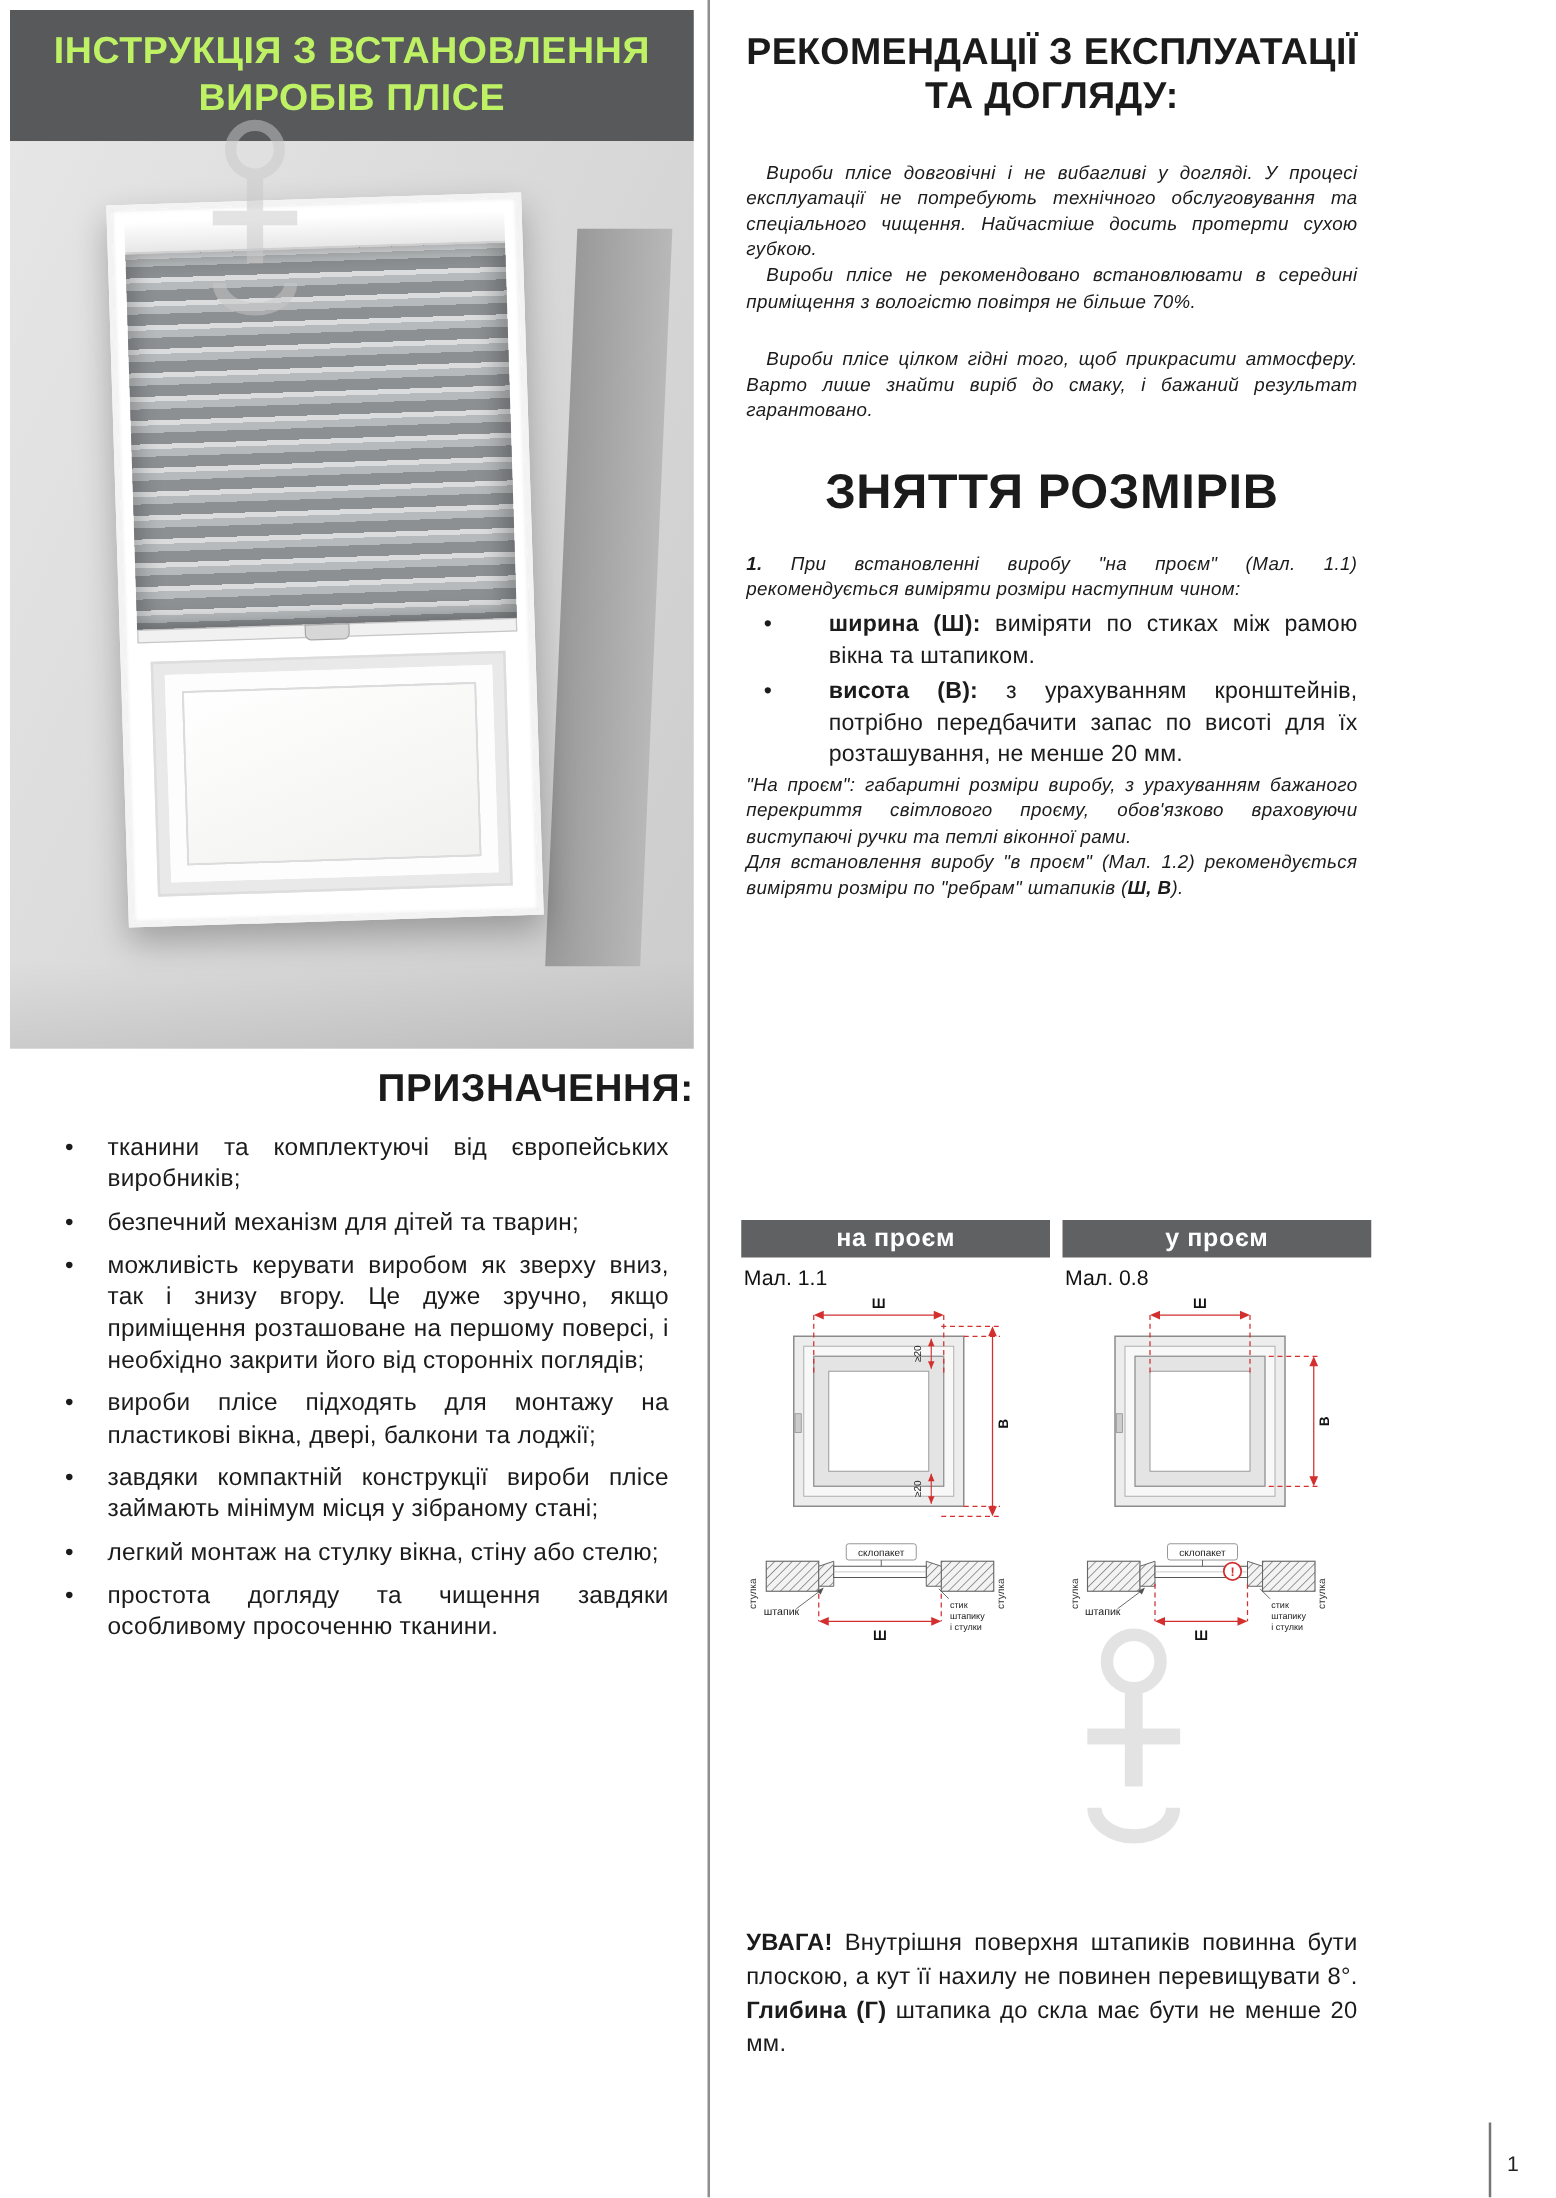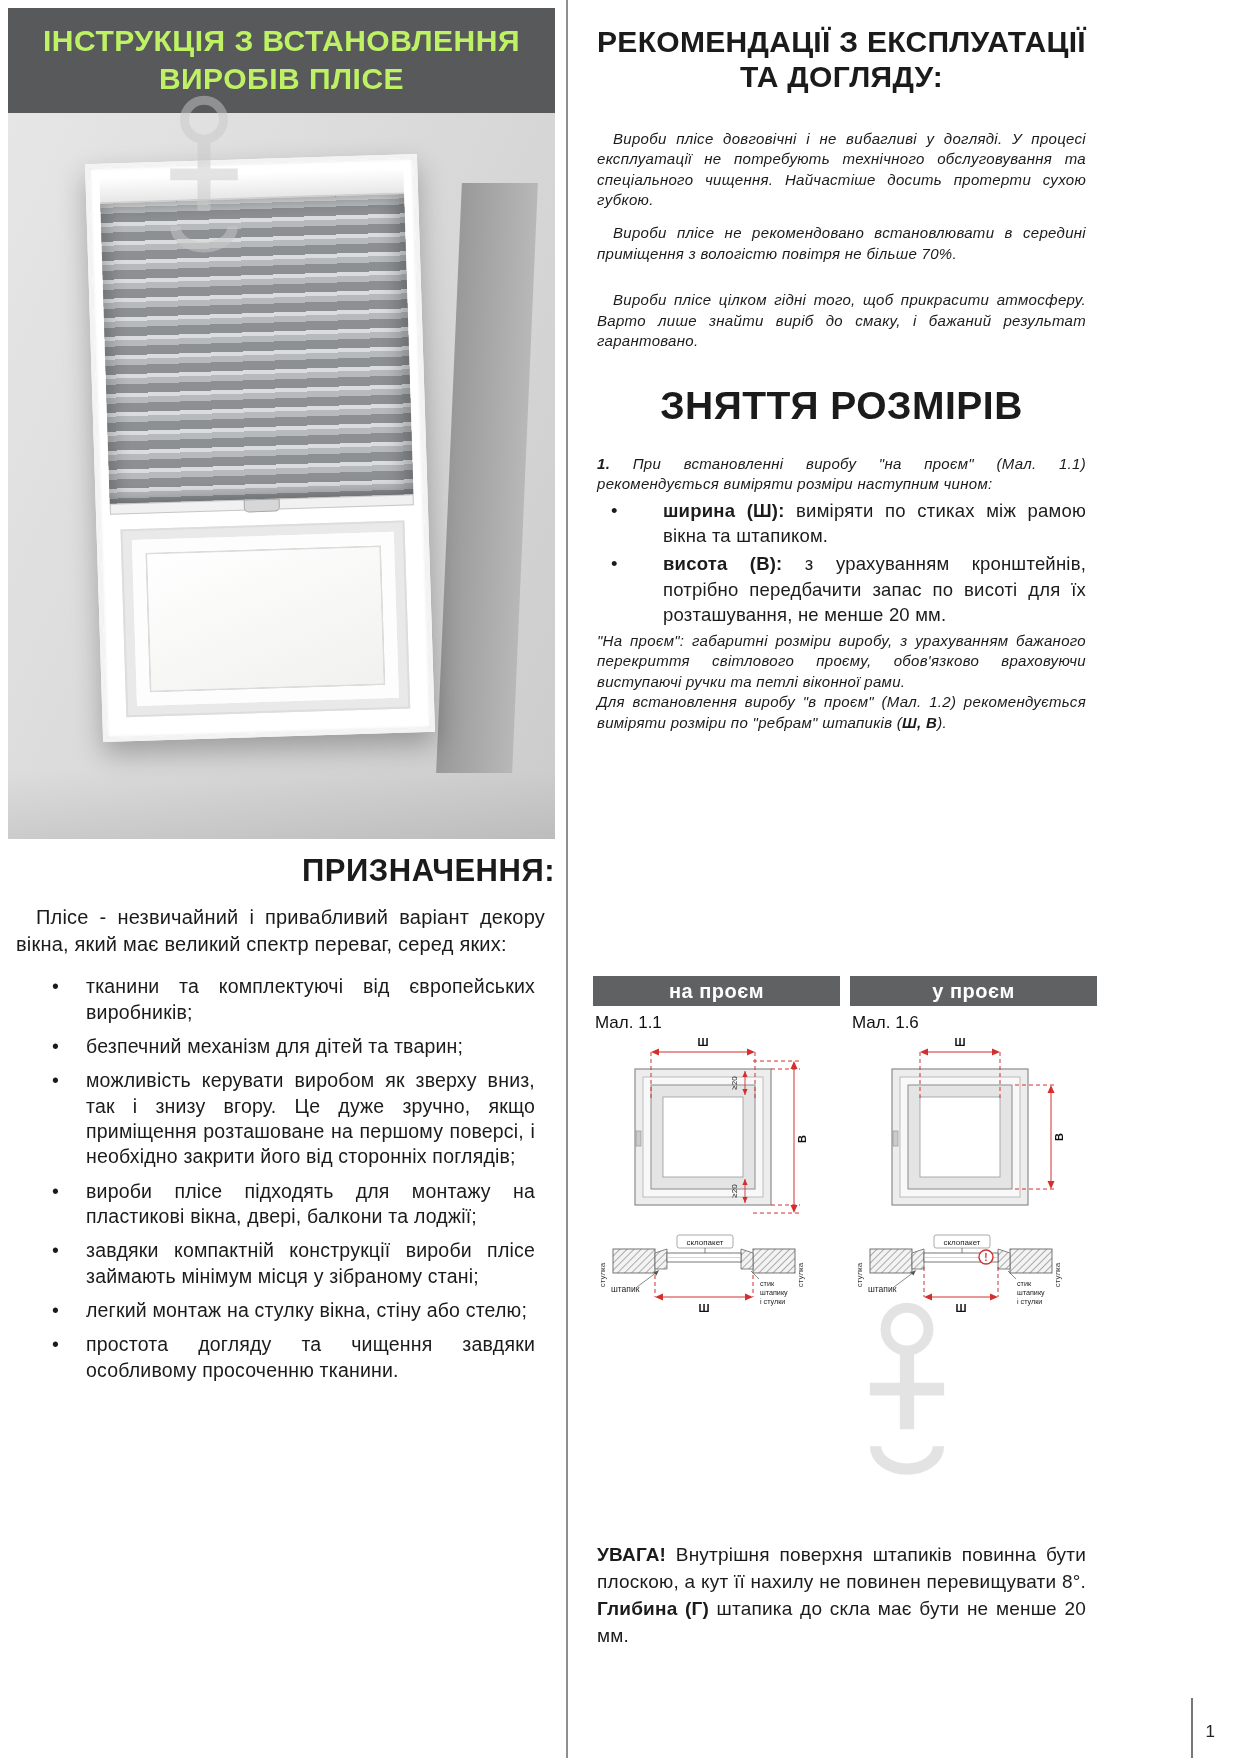--- a/index.html
+++ b/index.html
@@ -36,21 +36,21 @@
   .wm2{left:828px;top:1292px;width:158px;height:200px;z-index:0;}
   .pagenum-line{position:absolute;right:52px;bottom:0;width:2px;height:60px;background:#777;}
   .pagenum{position:absolute;right:30px;bottom:16px;font-size:17px;color:#222;}
 
   
   .right-col{position:absolute;left:597px;top:24px;width:489px;z-index:1;}
   .care-title{text-align:center;font-weight:700;font-size:30px;line-height:1.18;letter-spacing:.3px;}
   .body-p{font-size:15px;line-height:1.37;text-align:justify;letter-spacing:.3px;font-style:italic;}
   .indent{text-indent:16px;}
   .p1{margin-top:34px;}
-  .p2{margin-top:12px;}
+  .p2{margin-top:0;}
   .p3{margin-top:26px;}
   .measure-title{margin-top:32px;text-align:center;font-weight:700;font-size:39px;letter-spacing:.5px;}
   .step{margin-top:26px;}
   .mbullets{margin-top:3px;list-style:none;}
   .mbullets li{position:relative;padding-left:66px;margin-bottom:3px;font-size:18.5px;line-height:1.37;text-align:justify;letter-spacing:.2px;}
   .mbullets li::before{content:"\2022";position:absolute;left:14px;top:0;}
   .after-list{margin-top:2px;}
 
   
   .diagrams{position:absolute;left:593px;top:976px;display:flex;gap:10px;z-index:1;justify-content:space-between;}
@@ -88,21 +88,20 @@
           <div class="sash">
             <div class="glass"></div>
           </div>
         </div>
       </div>
     </div>
     <div class="floor-shade"></div>
   </div>
 
   <h2 class="purpose-title">ПРИЗНАЧЕННЯ:</h2>
-  <p class="intro">Плісе - незвичайний і привабливий варіант декору вікна, який має великий спектр переваг, серед яких:</p>
   <ul class="bullets">
     <li>тканини та комплектуючі від європейських виробників;</li>
     <li>безпечний механізм для дітей та тварин;</li>
     <li>можливість керувати виробом як зверху вниз, так і знизу вгору. Це дуже зручно, якщо приміщення розташоване на першому поверсі, і необхідно закрити його від сторонніх поглядів;</li>
     <li>вироби плісе підходять для монтажу на пластикові вікна, двері, балкони та лоджії;</li>
     <li>завдяки компактній конструкції вироби плісе займають мінімум місця у зібраному стані;</li>
     <li>легкий монтаж на стулку вікна, стіну або стелю;</li>
     <li>простота догляду та чищення завдяки особливому просоченню тканини.</li>
   </ul>
 </div>
@@ -213,21 +212,21 @@
         <text x="167" y="251" font-size="7.2">стик</text>
         <text x="167" y="260" font-size="7.2">штапику</text>
         <text x="167" y="269" font-size="7.2">і стулки</text>
       </g>
       <line x1="166" y1="244" x2="158" y2="236" stroke="#555" stroke-width="0.7"></line>
     </svg>
   </div>
 
   <div class="diagram">
     <div class="diag-header">у проєм</div>
-    <div class="diag-caption">Мал. 1.6</div>
+    <div class="diag-caption">Мал. 0.8</div>
     <svg class="diag" viewBox="0 0 247 292">
       <defs>
         <pattern id="hatchB" width="5" height="5" patternUnits="userSpaceOnUse" patternTransform="rotate(45)">
           <rect width="5" height="5" fill="#f3f3f3"></rect>
           <line x1="0" y1="0" x2="0" y2="5" stroke="#8a8a8a" stroke-width="1.4"></line>
         </pattern>
       </defs>
       <g>
         <rect x="42" y="34" width="136" height="136" fill="#ededed" stroke="#8c8c8c" stroke-width="1.2"></rect>
         <rect x="50" y="42" width="120" height="120" fill="#f8f8f8" stroke="#b0b0b0" stroke-width="0.8"></rect>

